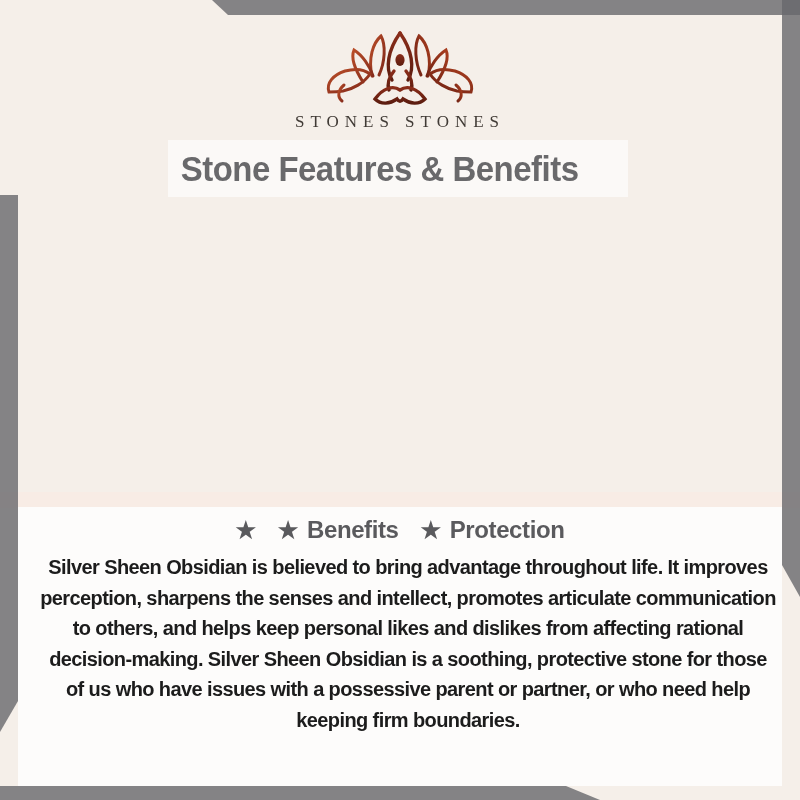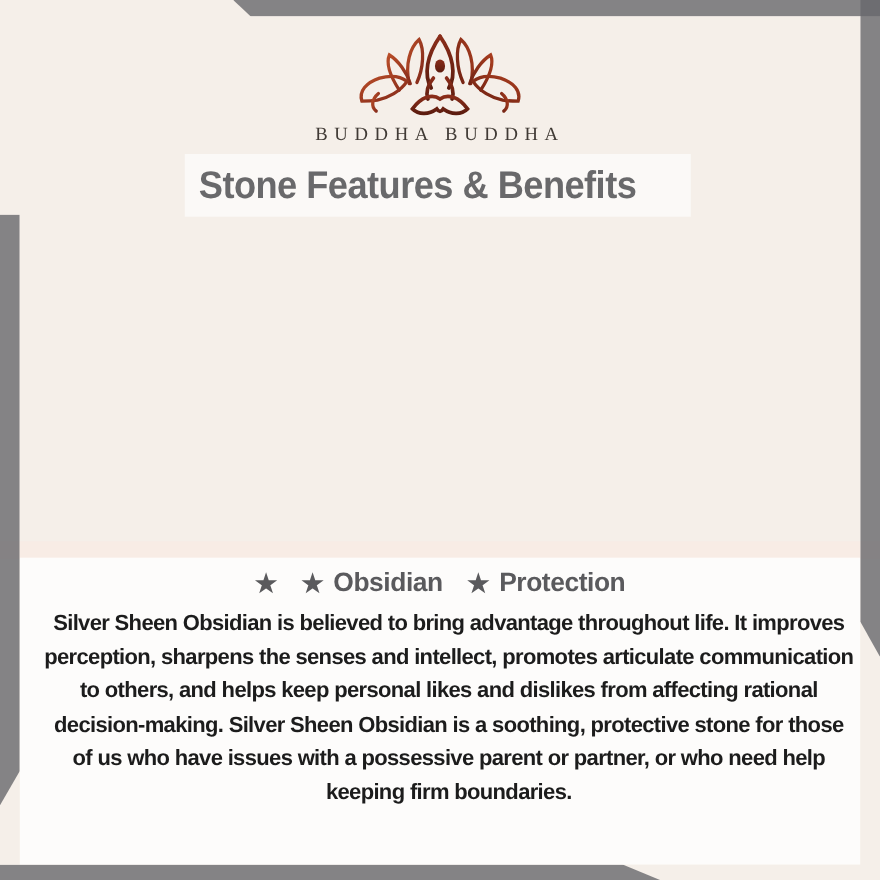--- a/index.html
+++ b/index.html
@@ -117,37 +117,37 @@
         <path d="M85,3 C73,20 70,38 77,50"></path>
         <path d="M85,3 C97,20 100,38 93,50"></path>
         <ellipse cx="85" cy="30" rx="4.6" ry="6" fill="url(#gC)" stroke="none"></ellipse>
         <path d="M79,41 C74,47 72,54 74,60"></path>
         <path d="M91,41 C96,47 98,54 96,60"></path>
         <path d="M60,69 C68,58 78,55 85,60 C92,55 102,58 110,69 C104,75 95,74 88,69 C86,72 84,72 82,69 C75,74 66,75 60,69 Z"></path>
       </g>
     </svg>
   </div>
 
-  <div class="brand">BUDDHA BUDDHA</div>
+  <div class="brand">STONES STONES</div>
 
   <div class="title-band">
     <h1>Stone Features &amp; Benefits</h1>
   </div>
 
 
   <div class="under-band"></div>
 
   <div class="text-panel">
     <div class="features">
       <span class="feature">
         <span class="star">★</span>
       </span>
       <span class="feature">
         <span class="star">★</span>
-        <span>Obsidian</span>
+        <span>Benefits</span>
       </span>
       <span class="feature">
         <span class="star">★</span>
         <span>Protection</span>
       </span>
     </div>
     <div class="description">Silver Sheen Obsidian is believed to bring advantage throughout life. It improves perception, sharpens the senses and intellect, promotes articulate communication to others, and helps keep personal likes and dislikes from affecting rational decision-making. Silver Sheen Obsidian is a soothing, protective stone for those of us who have issues with a possessive parent or partner, or who need help keeping firm boundaries.</div>
   </div>
 
   <div class="strip strip-top"></div>

